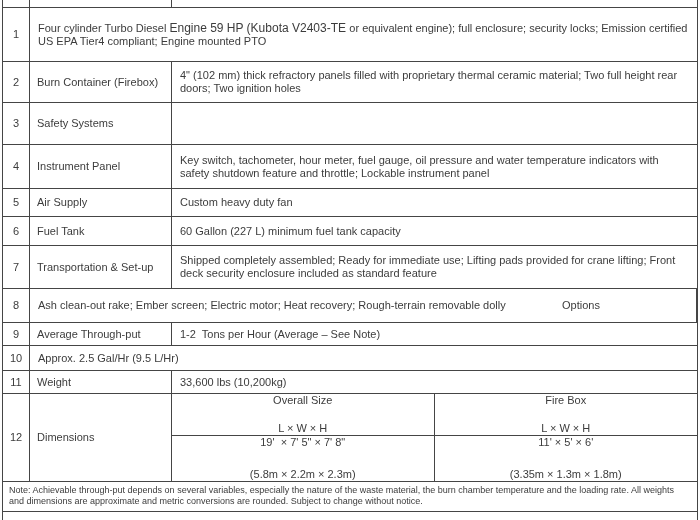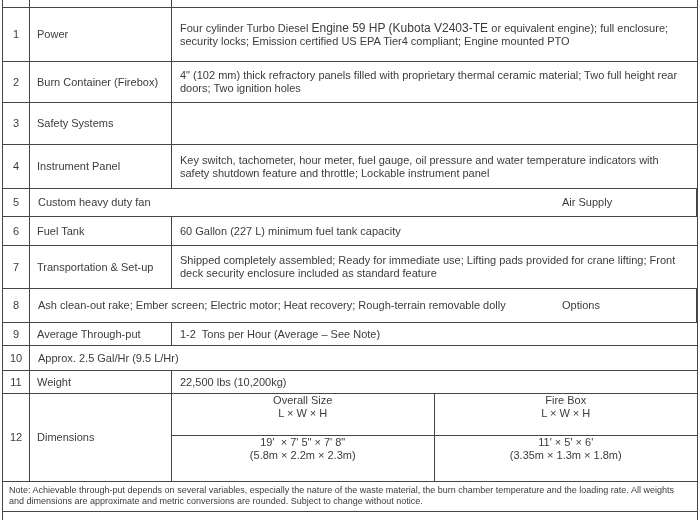--- a/index.html
+++ b/index.html
@@ -52,21 +52,21 @@
   .cell.value span, .dimcell span{white-space:pre-wrap;}
   .small-inline{font-size:12px;}
   .dimgrid{
     flex:1 1 auto;
     display:grid;
     grid-template-columns:1fr 1fr;
     grid-template-rows:42px 1fr;
   }
   .dimcell{
     display:flex;flex-direction:column;
-    align-items:center;justify-content:flex-start;
+    align-items:center;justify-content:space-between;
     text-align:center;
   }
   .dimcell span{display:block;}
   .dim-bR{border-right:1px solid var(--bc);}
   .dim-bB{border-bottom:1px solid var(--bc);}
   .noterow{padding:3px 6px 2px 6px;display:block;}
   .notetext{
     font-size:9px;
     line-height:11px;
   }
@@ -79,21 +79,20 @@
   <div class="spec-table">
 
     <div class="row" style="height:8px">
       <div class="cell num"></div>
       <div class="cell label"></div>
       <div class="cell value"></div>
     </div>
 
     <div class="row" style="height:54px">
       <div class="cell num">1</div>
-      <div class="cell label">Power</div>
       <div class="cell value">
         <span><span>Four cylinder Turbo Diesel </span><span class="small-inline">Engine 59 HP (Kubota V2403-TE </span><span>or equivalent engine); full enclosure; security locks; Emission certified US EPA Tier4 compliant; Engine mounted PTO</span></span>
       </div>
     </div>
 
     <div class="row" style="height:41px">
       <div class="cell num">2</div>
       <div class="cell label">Burn Container (Firebox)</div>
       <div class="cell value">
           <span>4" (102 mm) thick refractory panels filled with proprietary thermal ceramic material; Two full height rear doors; Two ignition holes</span>
@@ -108,24 +107,24 @@
     <div class="row" style="height:44px">
       <div class="cell num">4</div>
       <div class="cell label">Instrument Panel</div>
       <div class="cell value">
           <span>Key switch, tachometer, hour meter, fuel gauge, oil pressure and water temperature indicators with safety shutdown feature and throttle; Lockable instrument panel</span>
         </div>
     </div>
 
     <div class="row" style="height:28px">
       <div class="cell num">5</div>
+      <div class="cell label">Air Supply</div>
       <div class="cell value">
           <span>Custom heavy duty fan</span>
         </div>
-      <div class="cell label">Air Supply</div>
     </div>
 
     <div class="row" style="height:29px">
       <div class="cell num">6</div>
       <div class="cell label">Fuel Tank</div>
       <div class="cell value">
           <span>60 Gallon (227 L) minimum fuel tank capacity</span>
         </div>
     </div>
 
@@ -157,21 +156,21 @@
       <div class="cell num">10</div>
       <div class="cell value">
           <span>Approx. 2.5 Gal/Hr (9.5 L/Hr)</span>
         </div>
     </div>
 
     <div class="row" style="height:23px">
       <div class="cell num">11</div>
       <div class="cell label">Weight</div>
       <div class="cell value">
-          <span>22,500 lbs (10,200kg)</span>
+          <span>33,600 lbs (10,200kg)</span>
         </div>
     </div>
 
     <div class="row" style="height:88px">
       <div class="cell num">12</div>
       <div class="cell label">Dimensions</div>
       <div class="dimgrid">
         <div class="dimcell dim-bR dim-bB">
           <span>Overall Size</span>
           <span>L × W × H</span>

